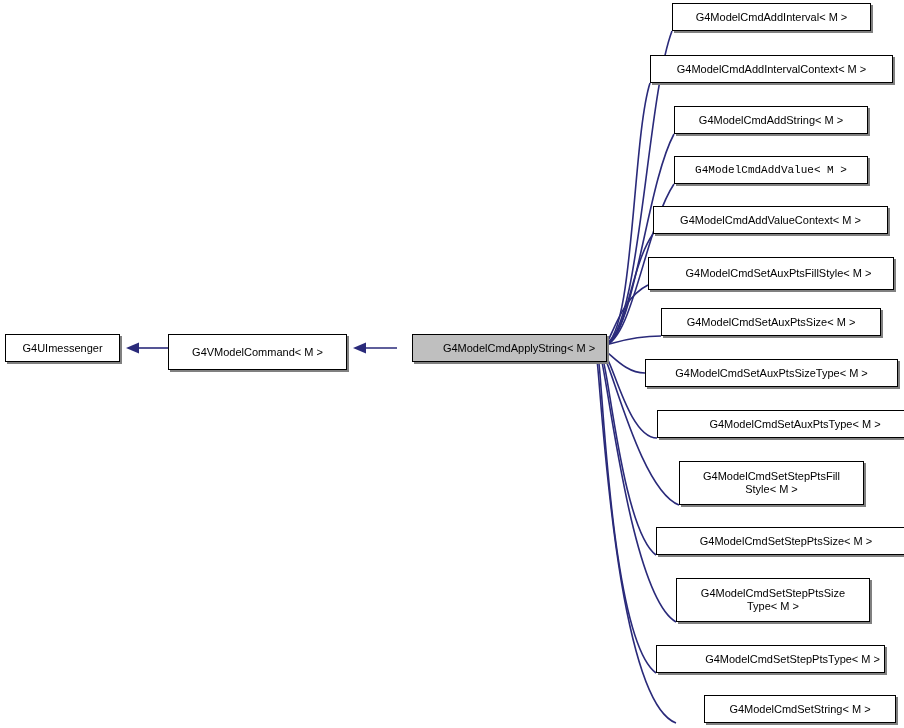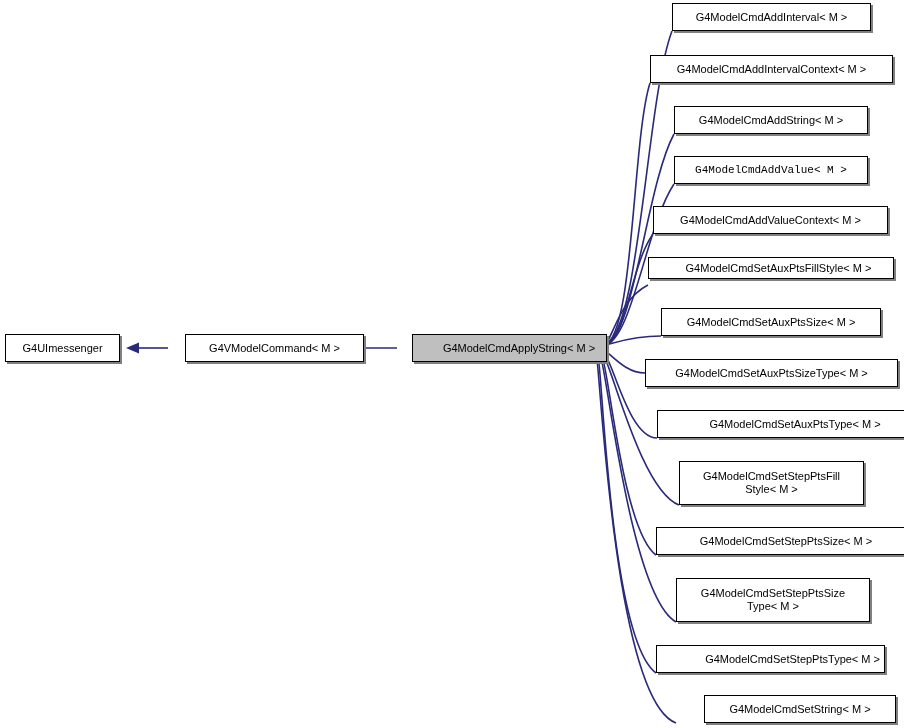--- a/index.html
+++ b/index.html
@@ -85,28 +85,28 @@
       <polygon points="0,0 -13,-5.5 -13,5.5" fill="#2a2a7a" transform="translate(592,347) rotate(-140.9061411137705)"></polygon>
       <path d="M 600.1878190043201 355.77266321891443 C 606 362, 630 596, 676 622" fill="none" stroke="#2a2a7a" stroke-width="1.6"></path>
       <polygon points="0,0 -13,-5.5 -13,5.5" fill="#2a2a7a" transform="translate(592,347) rotate(-133.02506598911805)"></polygon>
       <path d="M 598.0842415187607 357.34321058189323 C 602 364, 610 640, 656 673" fill="none" stroke="#2a2a7a" stroke-width="1.6"></path>
       <polygon points="0,0 -13,-5.5 -13,5.5" fill="#2a2a7a" transform="translate(592,347) rotate(-120.46554491945989)"></polygon>
       <path d="M 596.6566840006976 358.0596245016568 C 600 366, 614 700, 676 723" fill="none" stroke="#2a2a7a" stroke-width="1.6"></path>
       <polygon points="0,0 -13,-5.5 -13,5.5" fill="#2a2a7a" transform="translate(592,347) rotate(-112.83365417791755)"></polygon>
     </svg>
   <div id="node-layer">
       <div class="node" style="left: 5px; top: 334px; width: 115px; height: 28px;"><span class="node-label">G4UImessenger</span></div>
-      <div class="node" style="left: 168px; top: 334px; width: 179px; height: 28px; margin-left: 17px;"><span class="node-label">G4VModelCommand&lt; M &gt;</span></div>
+      <div class="node" style="left: 168px; top: 334px; width: 179px; height: 36px;"><span class="node-label">G4VModelCommand&lt; M &gt;</span></div>
       <div class="node highlight" style="left: 412px; top: 334px; width: 195px; height: 28px; padding-left: 19px;"><span class="node-label">G4ModelCmdApplyString&lt; M &gt;</span></div>
       <div class="node" style="left: 672px; top: 3px; width: 199px; height: 28px;"><span class="node-label">G4ModelCmdAddInterval&lt; M &gt;</span></div>
       <div class="node" style="left: 650px; top: 55px; width: 243px; height: 28px;"><span class="node-label">G4ModelCmdAddIntervalContext&lt; M &gt;</span></div>
       <div class="node" style="left: 674px; top: 106px; width: 194px; height: 28px;"><span class="node-label">G4ModelCmdAddString&lt; M &gt;</span></div>
       <div class="node" style="left: 674px; top: 156px; width: 194px; height: 28px; font-family: Liberation Mono, monospace;"><span class="node-label">G4ModelCmdAddValue&lt; M &gt;</span></div>
       <div class="node" style="left: 653px; top: 206px; width: 235px; height: 28px;"><span class="node-label">G4ModelCmdAddValueContext&lt; M &gt;</span></div>
-      <div class="node" style="left: 648px; top: 257px; width: 246px; height: 22px; padding-left: 15px;"><span class="node-label">G4ModelCmdSetAuxPtsFillStyle&lt; M &gt;</span></div>
+      <div class="node" style="left: 648px; top: 257px; width: 246px; height: 33px; padding-left: 15px;"><span class="node-label">G4ModelCmdSetAuxPtsFillStyle&lt; M &gt;</span></div>
       <div class="node" style="left: 661px; top: 308px; width: 220px; height: 28px;"><span class="node-label">G4ModelCmdSetAuxPtsSize&lt; M &gt;</span></div>
       <div class="node" style="left: 645px; top: 359px; width: 253px; height: 28px;"><span class="node-label">G4ModelCmdSetAuxPtsSizeType&lt; M &gt;</span></div>
       <div class="node" style="left: 657px; top: 410px; width: 276px; height: 28px;"><span class="node-label">G4ModelCmdSetAuxPtsType&lt; M &gt;</span></div>
       <div class="node" style="left: 679px; top: 461px; width: 185px; height: 44px;"><span class="node-label">G4ModelCmdSetStepPtsFill
 Style&lt; M &gt;</span></div>
       <div class="node" style="left: 656px; top: 527px; width: 260px; height: 28px;"><span class="node-label">G4ModelCmdSetStepPtsSize&lt; M &gt;</span></div>
       <div class="node" style="left: 676px; top: 578px; width: 194px; height: 44px;"><span class="node-label">G4ModelCmdSetStepPtsSize
 Type&lt; M &gt;</span></div>
       <div class="node" style="left: 656px; top: 645px; width: 229px; height: 28px; justify-content: flex-end;"><span class="node-label">G4ModelCmdSetStepPtsType&lt; M &gt;</span></div>
       <div class="node" style="left: 676px; top: 695px; width: 192px; height: 28px; margin-left: 28px;"><span class="node-label">G4ModelCmdSetString&lt; M &gt;</span></div>

